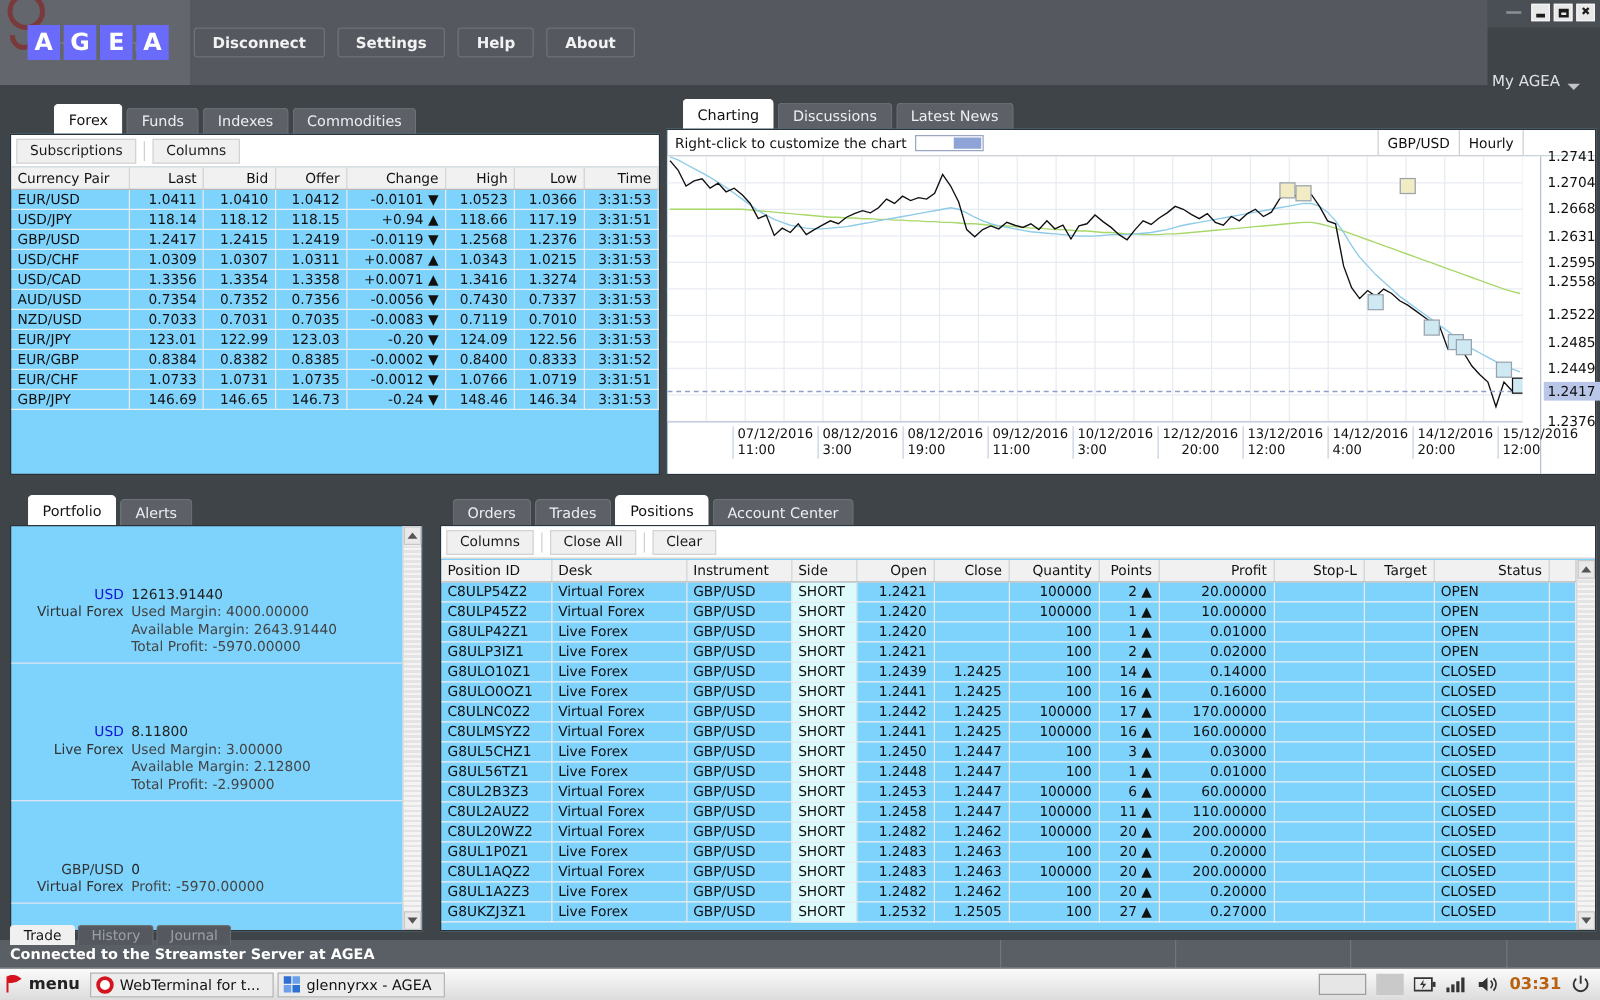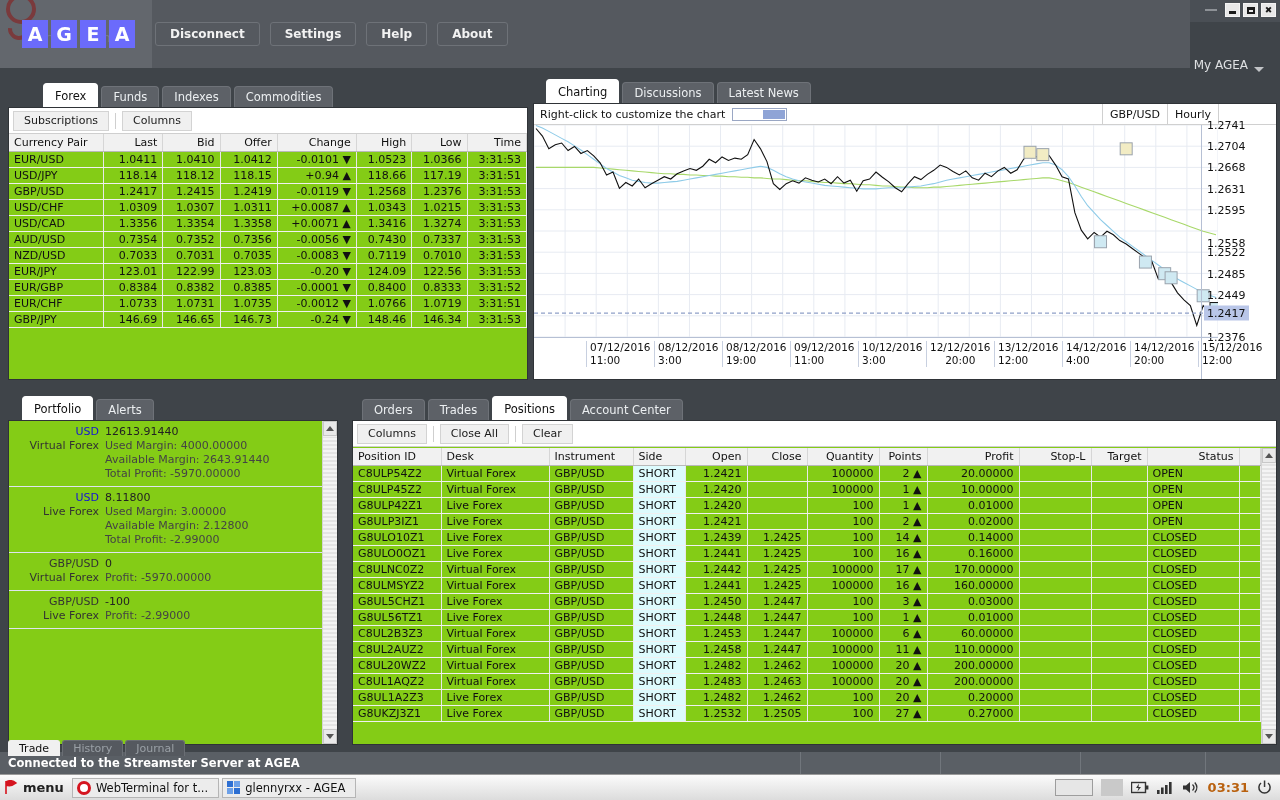--- a/index.html
+++ b/index.html
@@ -76,21 +76,21 @@
   .tabstrip { position: absolute; display: flex; align-items: flex-end; gap: 3px; }
   .tab {
     height: 21px; padding: 0 11px; background: #5d6167;
     border: 1px solid #6e7278; border-bottom: none;
     border-radius: 4px 4px 0 0; color: #eceff1; font-size: 11.5px;
     display: flex; align-items: center; cursor: pointer;
   }
   .tab.active { background: #ffffff; color: #111; border-color: #ffffff; height: 24px; font-weight: normal; }
 
   
-  .panel { position: absolute; background: #84cc16; border: 1px solid #2f3337; }
+  .panel { position: absolute; background: #7dd3fc; border: 1px solid #2f3337; }
   .subbar {
     height: 26px; background: #ffffff; border-bottom: 1px solid #cfcfcf;
     display: flex; align-items: center; padding: 0 4px; gap: 3px;
   }
   .sb-btn {
     height: 20px; padding: 0 10px; background: #f0f0f0; border: 1px solid #d3d3d3;
     font-size: 11px; color: #1a1a1a; display: flex; align-items: center; cursor: pointer;
   }
   .sb-sep { width: 1px; height: 16px; background: #cfcfcf; margin: 0 3px; }
 
@@ -121,33 +121,33 @@
     width: 55px; height: 13px; border: 1px solid #9aa7c4; background: #fff;
     margin-left: 7px; position: relative;
   }
   .chart-slider i { position: absolute; right: 1px; top: 1px; width: 22px; height: 9px; background: #8fa4d6; display: block; }
   .chart-pill {
     border-left: 1px solid #d0d0d0; height: 21px; padding: 0 7px;
     display: flex; align-items: center;
   }
   .chart-body { position: relative; background: #fff; }
   .price-axis {
-    position: absolute; right: 0; top: 0; width: 75px; height: 100%;
+    position: absolute; right: 0; top: 0; width: 44px; height: 100%;
     border-left: 1px solid #b6c0d4; font-size: 11px; color: #111;
   }
   .price-axis div { position: absolute; left: 5px; transform: translateY(-50%); white-space: nowrap; }
   .price-axis div.cur { background: #b9c6e8; padding: 1px 3px; left: 2px; }
   .time-axis {
     position: absolute; left: 0; bottom: 0; height: 42px; width: 100%;
     border-top: 1px solid #b6c0d4; font-size: 10.5px; color: #111;
   }
   .time-axis .tk { position: absolute; top: 3px; border-left: 1px solid #c8d0e0; padding-left: 3px; line-height: 13px; }
 
   
-  .pf-row { display: flex; border-bottom: 1px solid #dfe4ef; padding: 4px 0 5px 0; }
+  .pf-row { display: flex; border-bottom: 1px solid #dfe4ef; padding: 4px 0 5px 0; margin-top: 44px; }
   .pf-left { width: 96px; text-align: right; padding-right: 6px; font-size: 11px; color: #333; line-height: 14px; }
   .pf-left .ccy { color: #1414d6; }
   .pf-right { flex: 1; font-size: 11px; color: #444; line-height: 14px; }
   .pf-right .big { color: #222; }
 
   
   .vscroll {
     position: absolute; right: 0; top: 0; width: 15px; height: 100%;
     background: #f0f0f0; border-left: 1px solid #d4d4d4;
   }
@@ -345,21 +345,21 @@
             <td class="dn">-0.20 ▼</td>
             <td class="">124.09</td>
             <td class="">122.56</td>
             <td class="">3:31:53</td>
           </tr>
           <tr>
             <td class="l">EUR/GBP</td>
             <td class="dn">0.8384</td>
             <td class="dn">0.8382</td>
             <td class="dn">0.8385</td>
-            <td class="dn">-0.0001 ▼</td>
+            <td class="dn">-0.0002 ▼</td>
             <td class="">0.8400</td>
             <td class="">0.8333</td>
             <td class="">3:31:52</td>
           </tr>
           <tr>
             <td class="l">EUR/CHF</td>
             <td class="neutral">1.0733</td>
             <td class="neutral">1.0731</td>
             <td class="neutral">1.0735</td>
             <td class="dn">-0.0012 ▼</td>
@@ -448,21 +448,21 @@
           <rect x="631.0943396226415" y="146.7561643835617" width="12" height="12" fill="#cfe9f2" stroke="#9aa3ad" stroke-width="1"></rect>
           <rect x="663.1698113207548" y="164.7616438356171" width="12" height="12" fill="#cfe9f2" stroke="#9aa3ad" stroke-width="1"></rect>
           <rect x="676" y="177.5397260273978" width="12" height="12" fill="#cfe9f2" stroke="#111" stroke-width="1"></rect>
         </svg>
       <div class="price-axis" id="price-axis">
           <div style="top: 0px;">1.2741</div>
           <div style="top: 21.4904px;">1.2704</div>
           <div style="top: 42.4px;">1.2668</div>
           <div style="top: 63.8904px;">1.2631</div>
           <div style="top: 84.8px;">1.2595</div>
-          <div style="top: 118px;">1.2558</div>
+          <div style="top: 100px;">1.2558</div>
           <div style="top: 127.2px;">1.2522</div>
           <div style="top: 148.69px;">1.2485</div>
           <div style="top: 169.6px;">1.2449</div>
           <div class="cur" style="top: 188.186px;">1.2417</div>
           <div style="top: 212px;">1.2376</div>
         </div>
       <div class="time-axis" id="time-axis" style="width:684px;">
           <div class="tk" style="left: 52px;">
             <div>07/12/2016</div>
             <div>11:00</div>
@@ -786,20 +786,35 @@
             <tr>
               <td class="l">C8UL20WZ2</td>
               <td class="l">Virtual Forex</td>
               <td class="l">GBP/USD</td>
               <td class="l" style="background: rgb(221, 251, 253);">SHORT</td>
               <td class="">1.2482</td>
               <td class="">1.2462</td>
               <td class="">100000</td>
               <td class="up">20 ▲</td>
               <td class="">200.00000</td>
+              <td class=""></td>
+              <td class=""></td>
+              <td class="l">CLOSED</td>
+              <td class=""></td>
+            </tr>
+            <tr>
+              <td class="l">G8UL1P0Z1</td>
+              <td class="l">Live Forex</td>
+              <td class="l">GBP/USD</td>
+              <td class="l" style="background: rgb(221, 251, 253);">SHORT</td>
+              <td class="">1.2483</td>
+              <td class="">1.2463</td>
+              <td class="">100</td>
+              <td class="up">20 ▲</td>
+              <td class="">0.20000</td>
               <td class=""></td>
               <td class=""></td>
               <td class="l">CLOSED</td>
               <td class=""></td>
             </tr>
             <tr>
               <td class="l">C8UL1AQZ2</td>
               <td class="l">Virtual Forex</td>
               <td class="l">GBP/USD</td>
               <td class="l" style="background: rgb(221, 251, 253);">SHORT</td>

